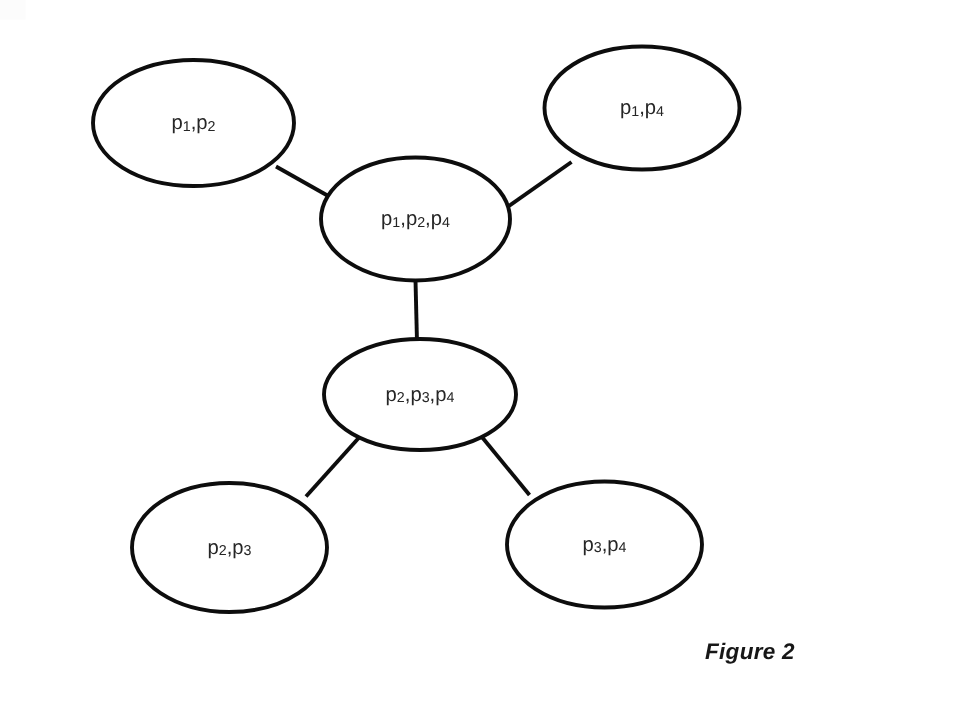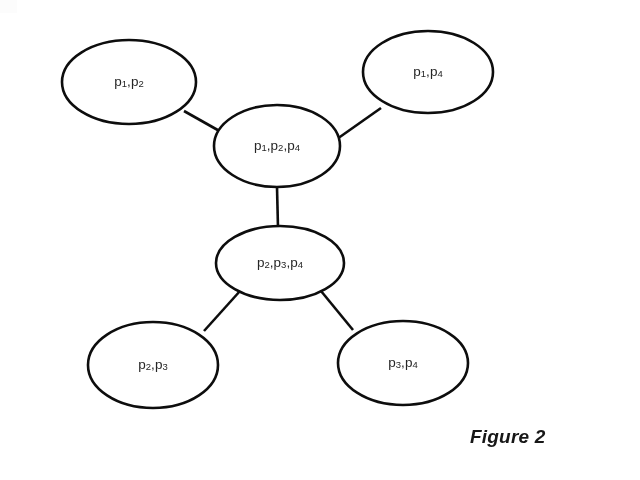--- a/index.html
+++ b/index.html
@@ -41,21 +41,21 @@
     dominant-baseline: middle;
     white-space: pre;
   }
   .node-label tspan.sub {
     font-size: 9.5px;
     baseline-shift: -0.28em;
   }
   .figure-caption {
     position: absolute;
     font-family: "Liberation Sans", sans-serif;
-    font-size: 19px;
+    font-size: 15px;
     font-weight: bold;
     font-style: italic;
     color: #171717;
     left: 470px;
     top: 426px;
     letter-spacing: 0.2px;
     white-space: nowrap;
   }
   .corner-smudge {
     position: absolute;

